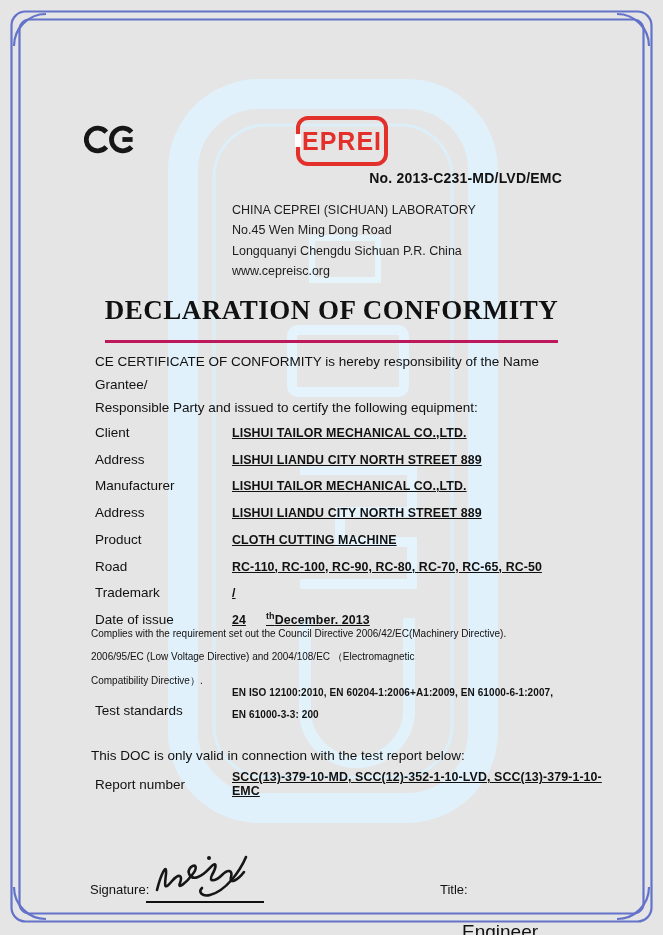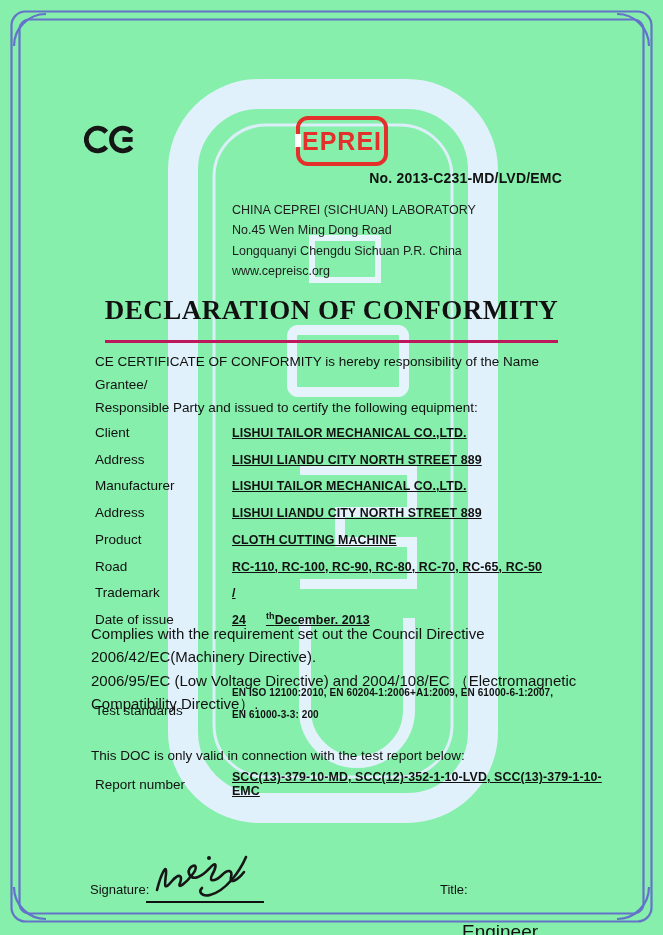--- a/index.html
+++ b/index.html
@@ -1,19 +1,19 @@
 <!DOCTYPE html>
 <html><head>
 <meta charset="utf-8">
 <style>
   html,body{margin:0;padding:0;background:#ffffff;}
   .page{
     position:relative;
     width:663px;height:935px;
-    background:#86efac;
+    background:#e5e5e5;
     font-family:"Liberation Sans", sans-serif;
     color:#111;
     overflow:hidden;
   }
   .bg-svg{position:absolute;inset:0;z-index:0;}
   .layer{position:absolute;z-index:1;}
 
   
   .ce-mark{left:84px;top:116px;width:60px;height:47px;}
 
@@ -45,21 +45,21 @@
   }
 
   .intro{left:95px;top:350px;width:480px;font-size:13.5px;line-height:23px;}
 
   .fields{left:95px;top:413px;width:500px;}
   .field-row{display:flex;align-items:flex-end;height:26.75px;}
   .field-label{flex:0 0 137px;font-size:13.5px;}
   .field-value{font-weight:bold;font-size:12.4px;letter-spacing:.1px;text-decoration:underline;}
   sup.ord{font-size:9px;vertical-align:super;font-weight:bold;padding-left:20px;}
 
-  .compliance{left:91px;top:622px;width:490px;font-size:15px;line-height:23.4px;}
+  .compliance{left:91px;top:622px;width:490px;font-size:10px;line-height:23.4px;}
 
   .ts-label{left:95px;top:703px;font-size:13.5px;}
   .ts-lines{left:232px;top:682px;font-weight:bold;font-size:10px;line-height:21.8px;letter-spacing:.1px;}
 
   .validity{left:91px;top:748px;font-size:13.5px;}
 
   .report-row{left:95px;top:773px;width:520px;display:flex;align-items:center;height:22px;}
 
   .sig-label{left:90px;top:882px;font-size:13px;}
   .sig-svg{left:150px;top:850px;width:118px;height:50px;}

